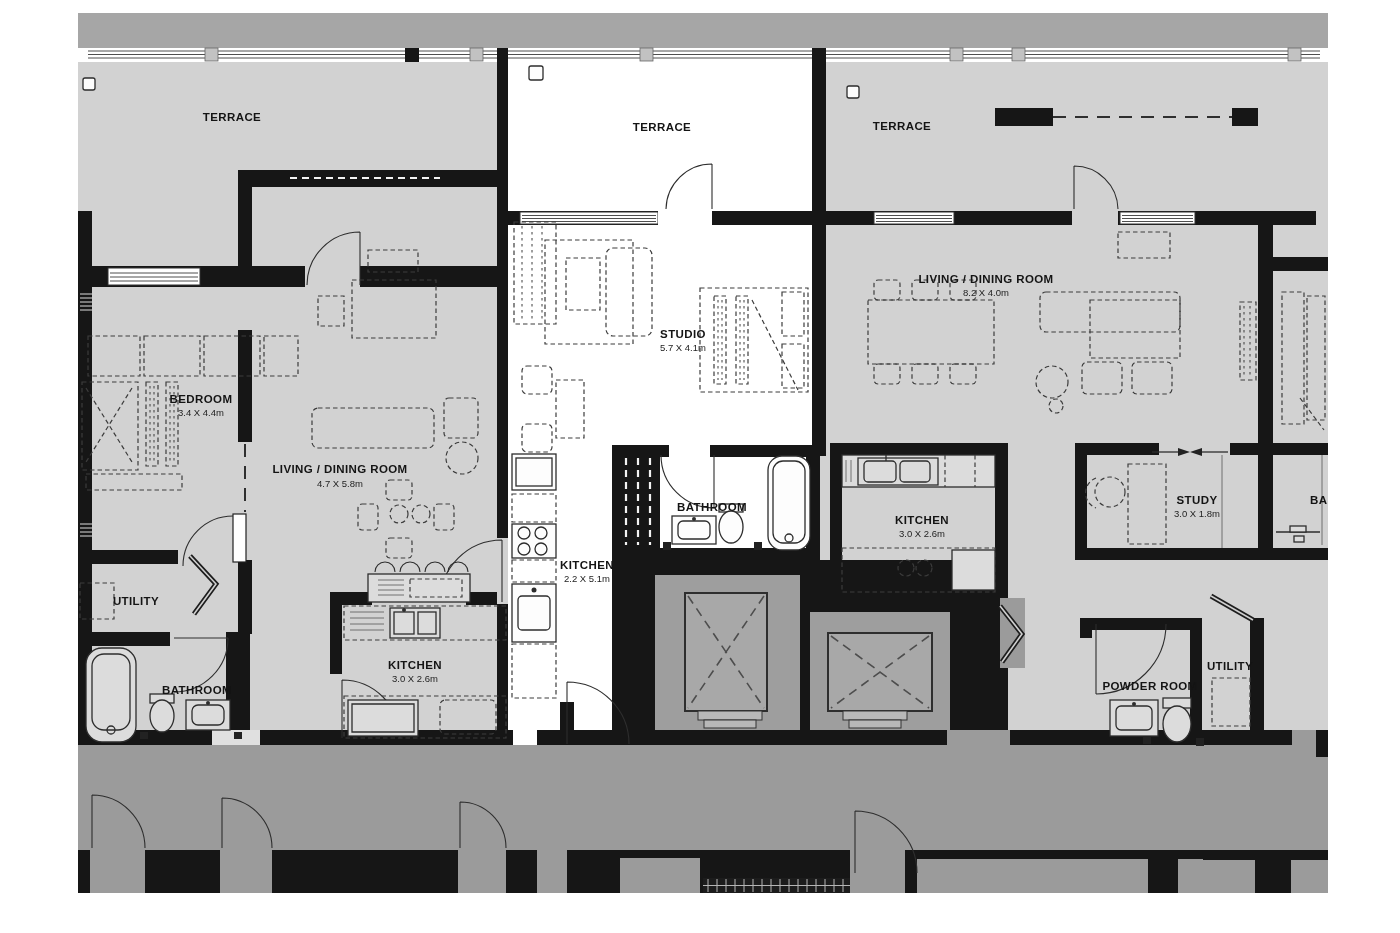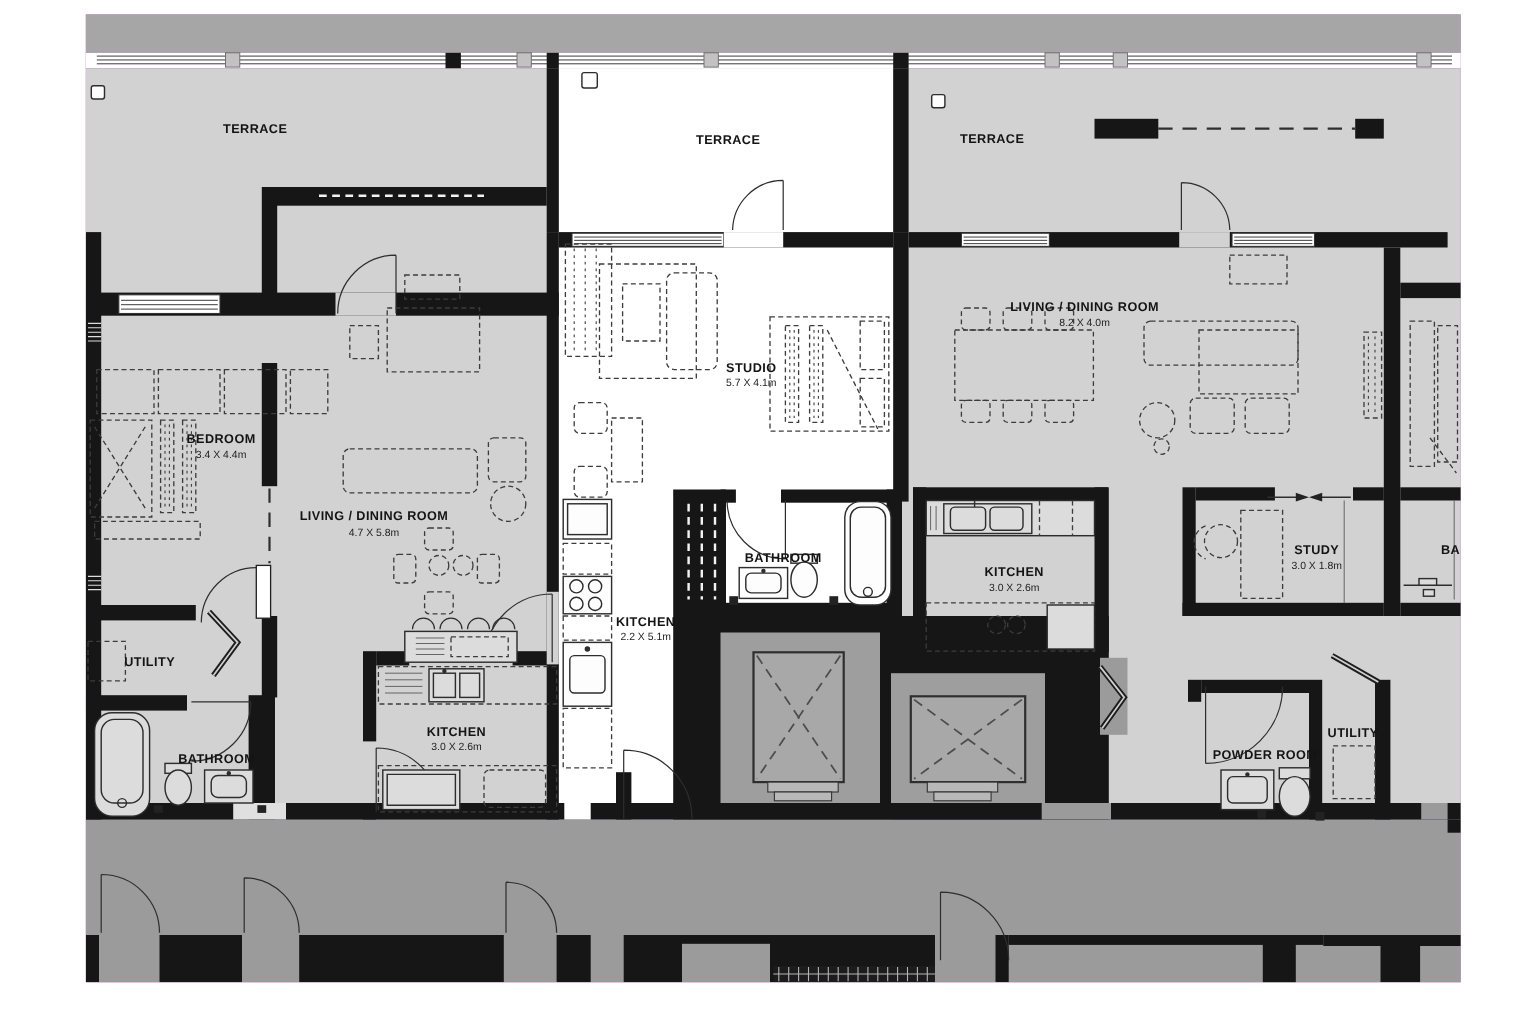--- a/index.html
+++ b/index.html
@@ -1,16 +1,16 @@
 <!DOCTYPE html>
 <html><head>
 <meta charset="utf-8">
 <style>
   html,body{margin:0;padding:0;background:#ffffff;}
-  .stage{position:relative;width:1400px;height:933px;background:#a21caf;overflow:hidden;}
+  .stage{position:relative;width:1400px;height:933px;background:#3b82f6;overflow:hidden;}
   svg{display:block;}
   .band{fill:#a6a6a6;}
   .room{fill:#d2d2d2;}
   .white{fill:#ffffff;}
   .corr{fill:#9b9b9b;}
   .wall{fill:#161616;}
   .shaft{fill:#9e9e9e;}
   .cab{fill:#a8a8a8;stroke:#2e2e2e;stroke-width:2;}
   .xline{stroke:#4d4d4d;stroke-width:1.6;stroke-dasharray:9 6;fill:none;}
   .fur{fill:none;stroke:#3c3c3c;stroke-width:1.2;stroke-dasharray:4.5 3;}

